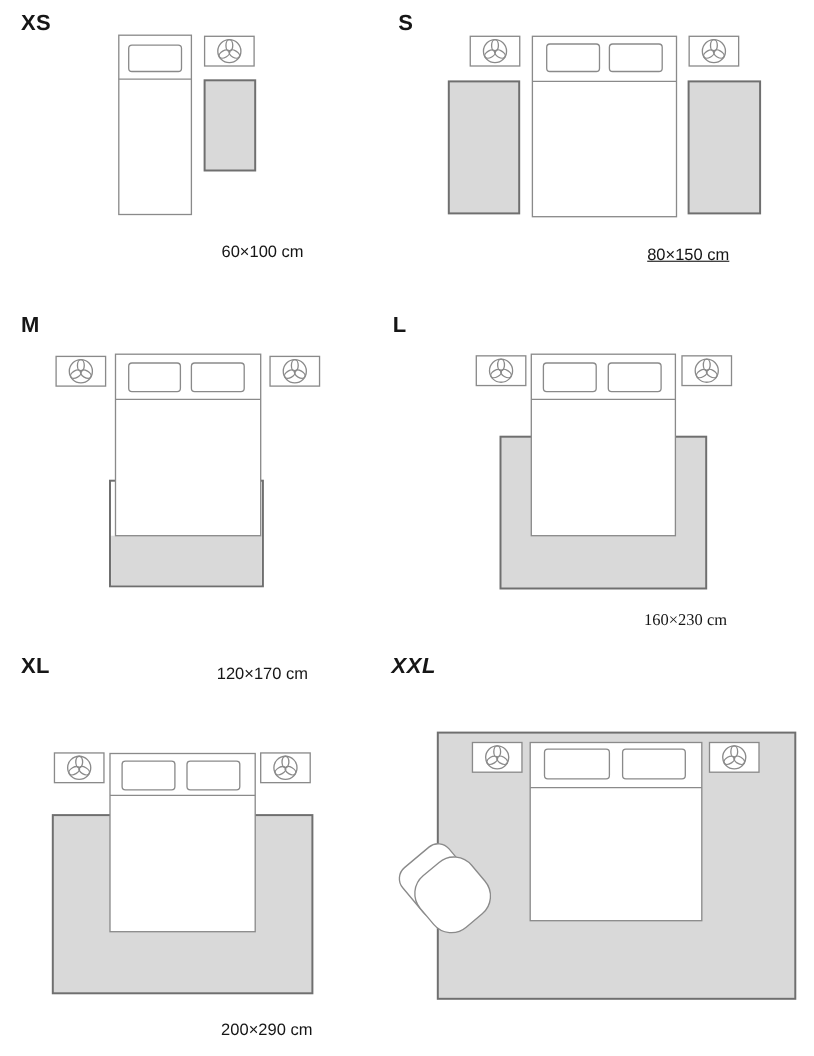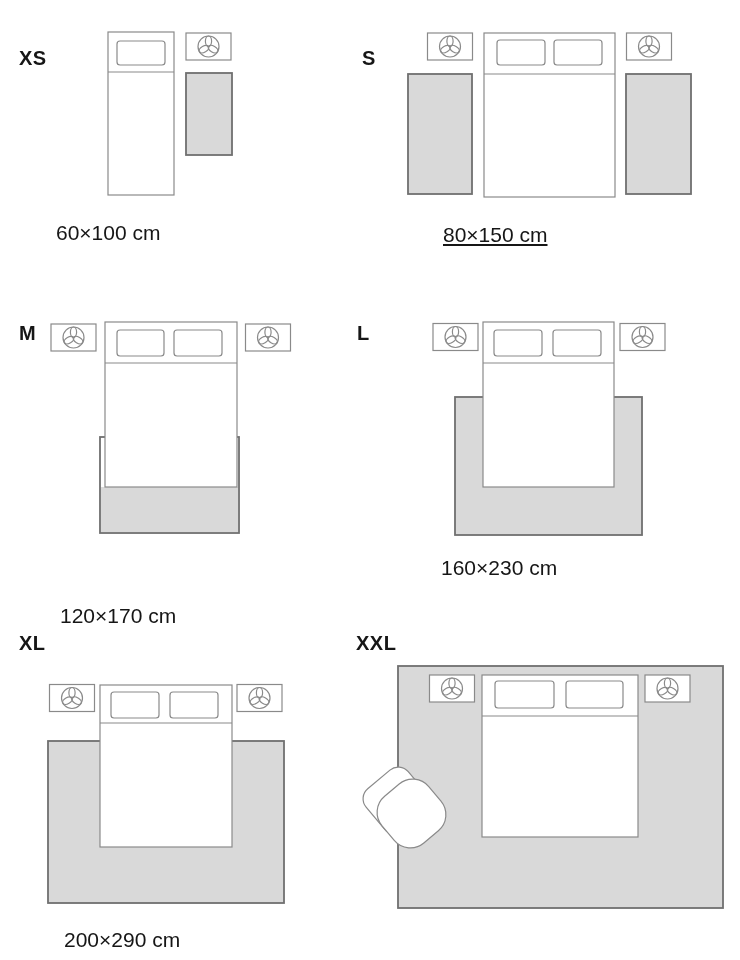--- a/index.html
+++ b/index.html
@@ -19,27 +19,26 @@
     overflow: hidden;
   }
   .diagram-svg { position: absolute; left: 0; top: 0; }
   .size-letter {
     position: absolute;
     font-weight: bold;
     font-size: 20px;
     color: var(--text);
     letter-spacing: 0.5px;
     line-height: 1;
-    margin-top: 37px;
   }
   .dim-label {
     position: absolute;
     width: 220px;
-    text-align: left;
-    font-size: 21px;
+    text-align: right;
+    font-size: 15px;
     color: var(--text);
     line-height: 1;
   }
   
   .furn  { fill: #ffffff; stroke: var(--outline); stroke-width: 1.2; }
   .thin  { fill: none; stroke: var(--outline); stroke-width: 1.2; }
   .bedline { stroke: var(--outline); stroke-width: 1.2; }
   .rug   { fill: var(--rug_fill); stroke: var(--rug_border); stroke-width: 1.8; }
   .rug-open { fill: #ffffff; stroke: var(--rug_border); stroke-width: 1.8; }
   .rug-part { fill: var(--rug_fill); stroke: none; }
@@ -47,26 +46,26 @@
 </head>
 <body>
 
 <div class="canvas">
 
   <div class="size-letter" style="left:19px;  top:11px;">XS</div>
   <div class="size-letter" style="left:362px; top:11px;">S</div>
   <div class="size-letter" style="left:19px;  top:286px;">M</div>
   <div class="size-letter" style="left:357px; top:286px;">L</div>
   <div class="size-letter" style="left:19px;  top:596px;">XL</div>
-  <div class="size-letter" style="left:356px; top:596px;">XXL</div>
+  <div class="size-letter" style="left:356px; top:596px;font-style:italic;">XXL</div>
 
   <div class="dim-label" style="left:56px;  top:222px;">60×100 cm</div>
   <div class="dim-label" style="left:443px; top:224px;text-decoration:underline;">80×150 cm</div>
   <div class="dim-label" style="left:60px;  top:557px;margin-top:48px;">120×170 cm</div>
-  <div class="dim-label" style="left:441px; top:557px;">160×230 cm</div>
+  <div class="dim-label" style="left:441px; top:557px;font-family:Liberation Serif, serif;">160×230 cm</div>
   <div class="dim-label" style="left:64px;  top:929px;">200×290 cm</div>
 
   <svg class="diagram-svg" width="740" height="960" viewBox="0 0 740 960">
     <defs>
       <g id="lampicon">
         <circle cx="0" cy="0" r="10.5" class="thin"></circle>
         <ellipse cx="0" cy="-5.2" rx="3.1" ry="5.3" class="thin"></ellipse>
         <ellipse cx="0" cy="-5.2" rx="3.1" ry="5.3" class="thin" transform="rotate(120)"></ellipse>
         <ellipse cx="0" cy="-5.2" rx="3.1" ry="5.3" class="thin" transform="rotate(240)"></ellipse>
       </g>

